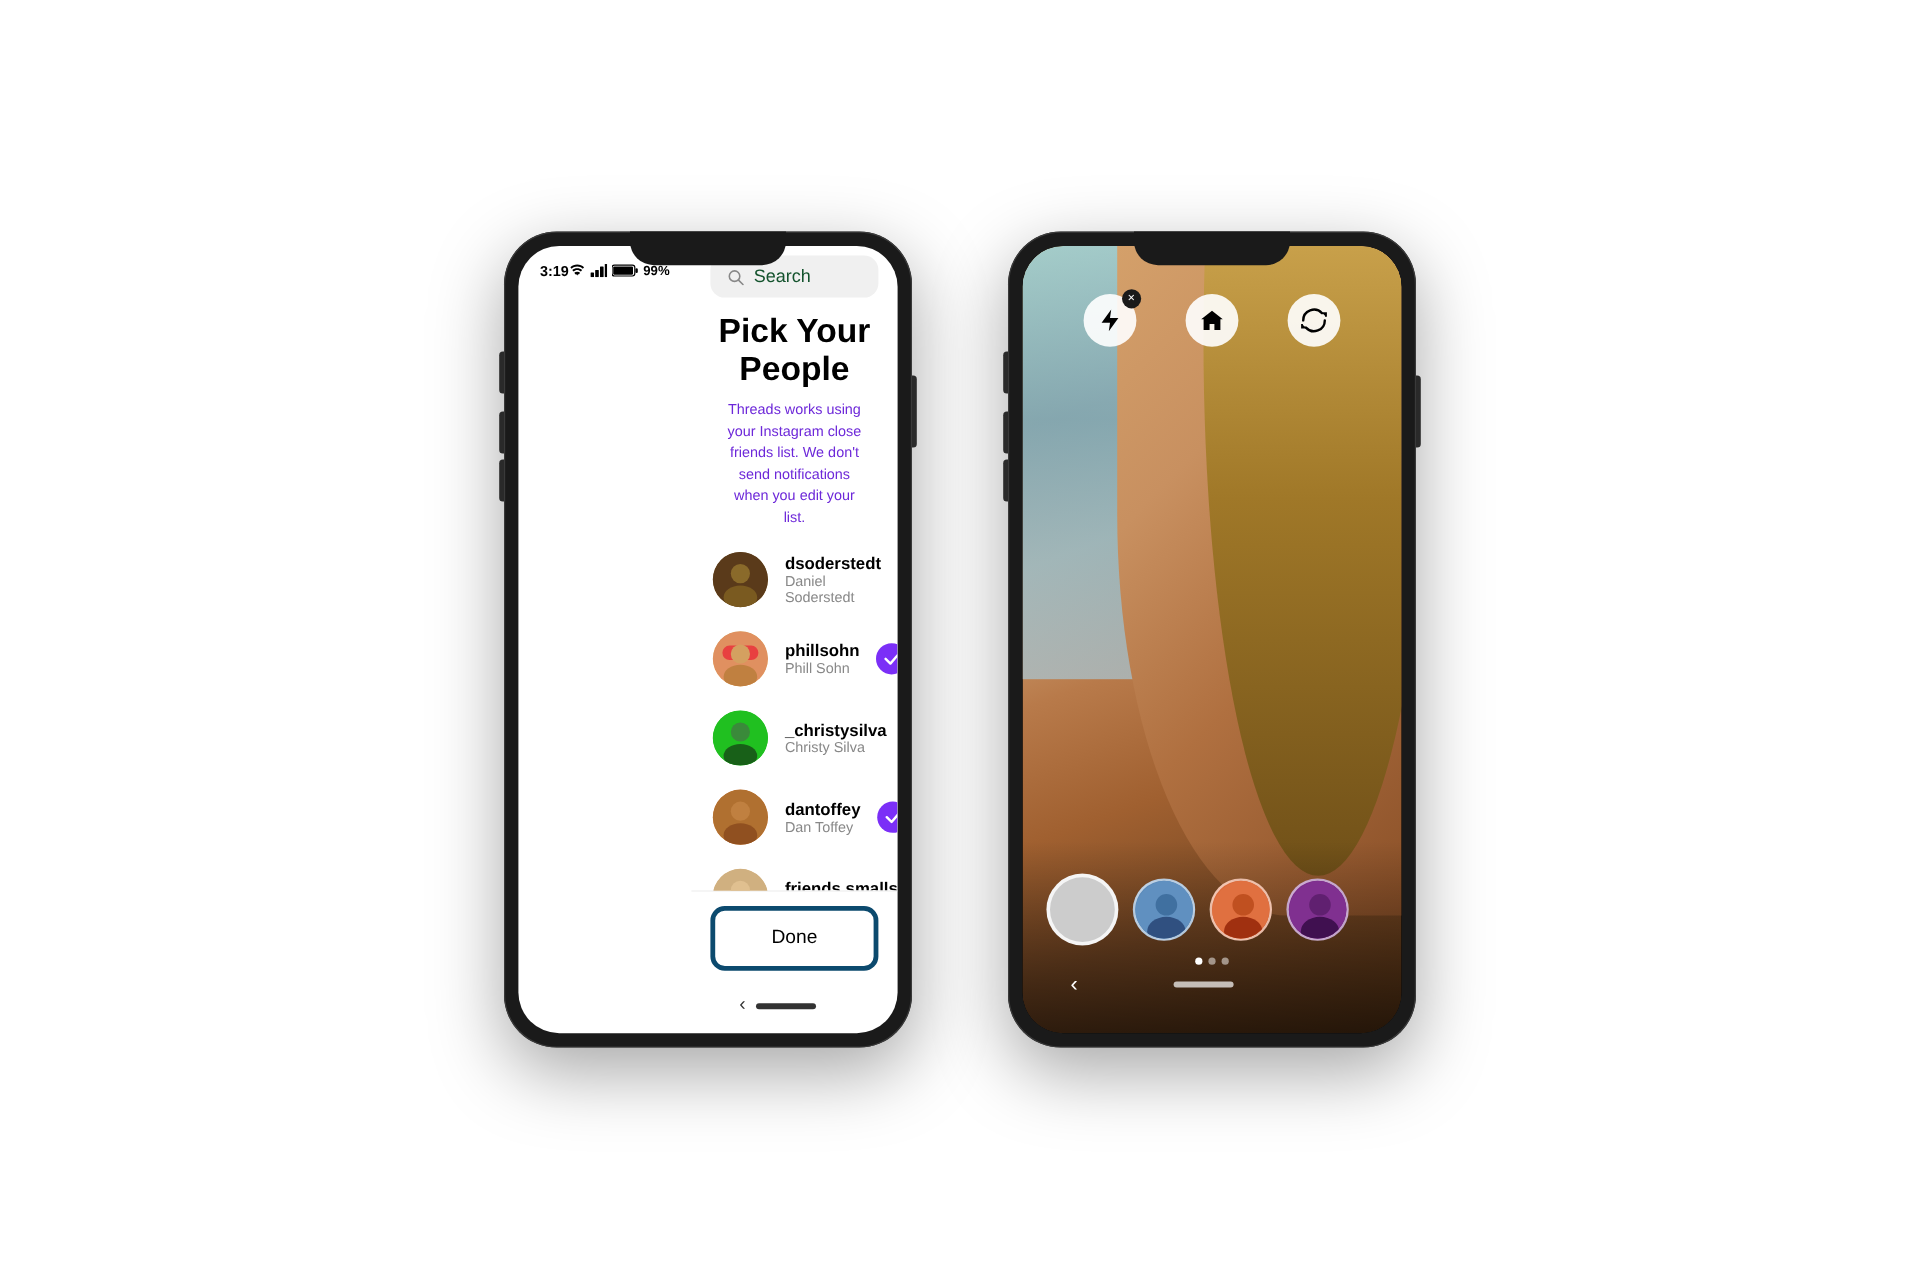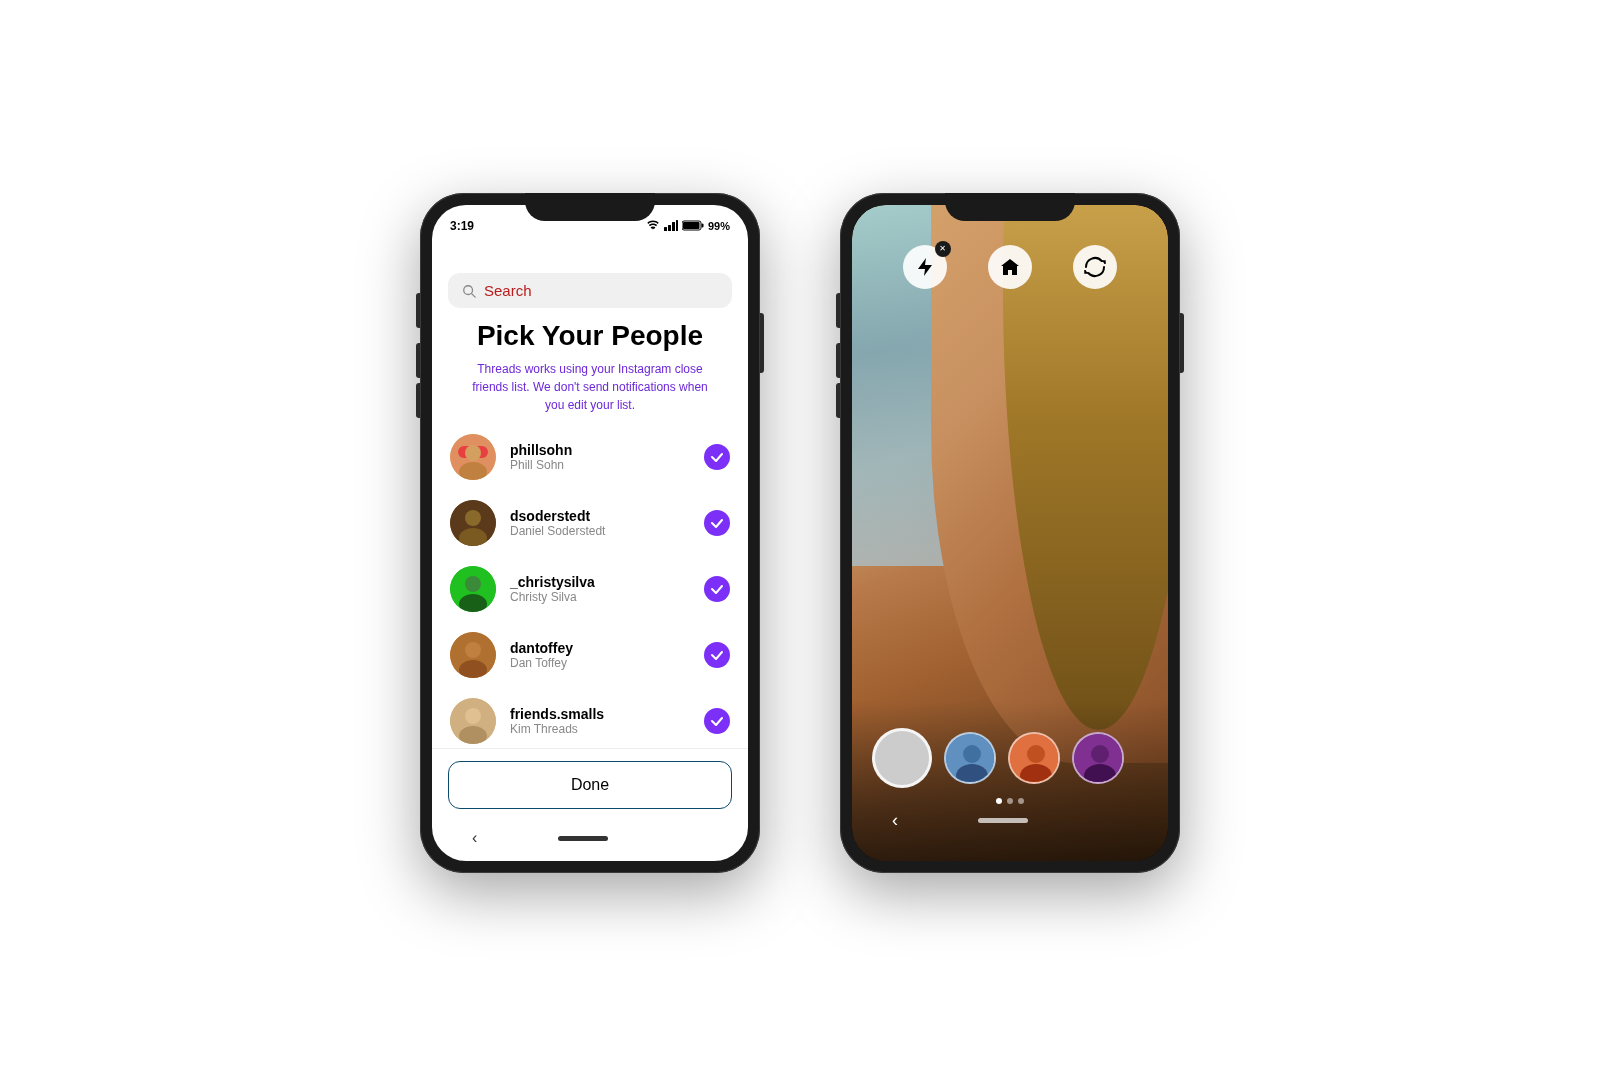--- a/index.html
+++ b/index.html
@@ -25,22 +25,21 @@
       position: relative;
     }
     .phone-inner {
       width: 100%;
       height: 100%;
       background: #fff;
       border-radius: 34px;
       overflow: hidden;
       position: relative;
       display: flex;
-      flex-direction: column;
-      gap: 24px;
+      flex-direction: row;
     }
 
     
     .notch {
       position: absolute;
       top: 0;
       left: 50%;
       transform: translateX(-50%);
       width: 130px;
       height: 28px;
@@ -114,21 +113,21 @@
       gap: 8px;
       flex-shrink: 0;
     }
     .search-icon-svg {
       width: 14px;
       height: 14px;
       color: #888;
     }
     .search-placeholder {
       font-size: 15px;
-      color: #b91c1c;
+      color: #14532d;
     }
     .pick-title {
       text-align: center;
       font-size: 28px;
       font-weight: 700;
       color: #000;
       margin-bottom: 8px;
       flex-shrink: 0;
     }
     .pick-subtitle {
@@ -186,21 +185,21 @@
     }
     .done-button-wrap {
       padding: 12px 16px;
       border-top: 1px solid #eee;
       flex-shrink: 0;
     }
     .done-button {
       width: 100%;
       padding: 14px;
       background: #fff;
-      border: 1px solid #0c4a6e;
+      border: 4px solid #0c4a6e;
       border-radius: 12px;
       font-size: 16px;
       font-weight: 500;
       color: #000;
       text-align: center;
       cursor: pointer;
     }
 
     
     .nav-bar {
@@ -444,50 +443,50 @@
         </svg>
         <span class="search-placeholder">Search</span>
       </div>
 
       <div class="pick-title">Pick Your People</div>
       <div class="pick-subtitle">Threads works using your Instagram close friends list. We don't send notifications when you edit your list.</div>
 
       <div class="contacts-list">
 
         <div class="contact-item">
+          <div class="avatar p1">
+            <svg viewBox="0 0 46 46" width="46" height="46">
+              <circle cx="23" cy="23" r="23" fill="#5a3a1a"></circle>
+              <circle cx="23" cy="18" r="8" fill="#8a6a2a"></circle>
+              <ellipse cx="23" cy="38" rx="14" ry="10" fill="#7a5a20"></ellipse>
+            </svg>
+          </div>
+          <div class="contact-info">
+            <div class="contact-username">dsoderstedt</div>
+            <div class="contact-fullname">Daniel Soderstedt</div>
+          </div>
+          <div class="check-circle">
+            <svg viewBox="0 0 14 14" fill="none">
+              <path d="M2 7l4 4 6-7" stroke="#fff" stroke-width="2" stroke-linecap="round" stroke-linejoin="round"></path>
+            </svg>
+          </div>
+        </div>
+
+        <div class="contact-item">
           <div class="avatar p2">
             <svg viewBox="0 0 46 46" width="46" height="46">
               <circle cx="23" cy="23" r="23" fill="#e09060"></circle>
               <rect x="8" y="12" width="30" height="12" rx="6" fill="#e84040"></rect>
               <circle cx="23" cy="19" r="8" fill="#d4a060"></circle>
               <ellipse cx="23" cy="38" rx="14" ry="10" fill="#c08040"></ellipse>
             </svg>
           </div>
           <div class="contact-info">
             <div class="contact-username">phillsohn</div>
             <div class="contact-fullname">Phill Sohn</div>
-          </div>
-          <div class="check-circle">
-            <svg viewBox="0 0 14 14" fill="none">
-              <path d="M2 7l4 4 6-7" stroke="#fff" stroke-width="2" stroke-linecap="round" stroke-linejoin="round"></path>
-            </svg>
-          </div>
-        </div>
-
-        <div class="contact-item">
-          <div class="avatar p1">
-            <svg viewBox="0 0 46 46" width="46" height="46">
-              <circle cx="23" cy="23" r="23" fill="#5a3a1a"></circle>
-              <circle cx="23" cy="18" r="8" fill="#8a6a2a"></circle>
-              <ellipse cx="23" cy="38" rx="14" ry="10" fill="#7a5a20"></ellipse>
-            </svg>
-          </div>
-          <div class="contact-info">
-            <div class="contact-username">dsoderstedt</div>
-            <div class="contact-fullname">Daniel Soderstedt</div>
           </div>
           <div class="check-circle">
             <svg viewBox="0 0 14 14" fill="none">
               <path d="M2 7l4 4 6-7" stroke="#fff" stroke-width="2" stroke-linecap="round" stroke-linejoin="round"></path>
             </svg>
           </div>
         </div>
 
         <div class="contact-item">
           <div class="avatar p4">

